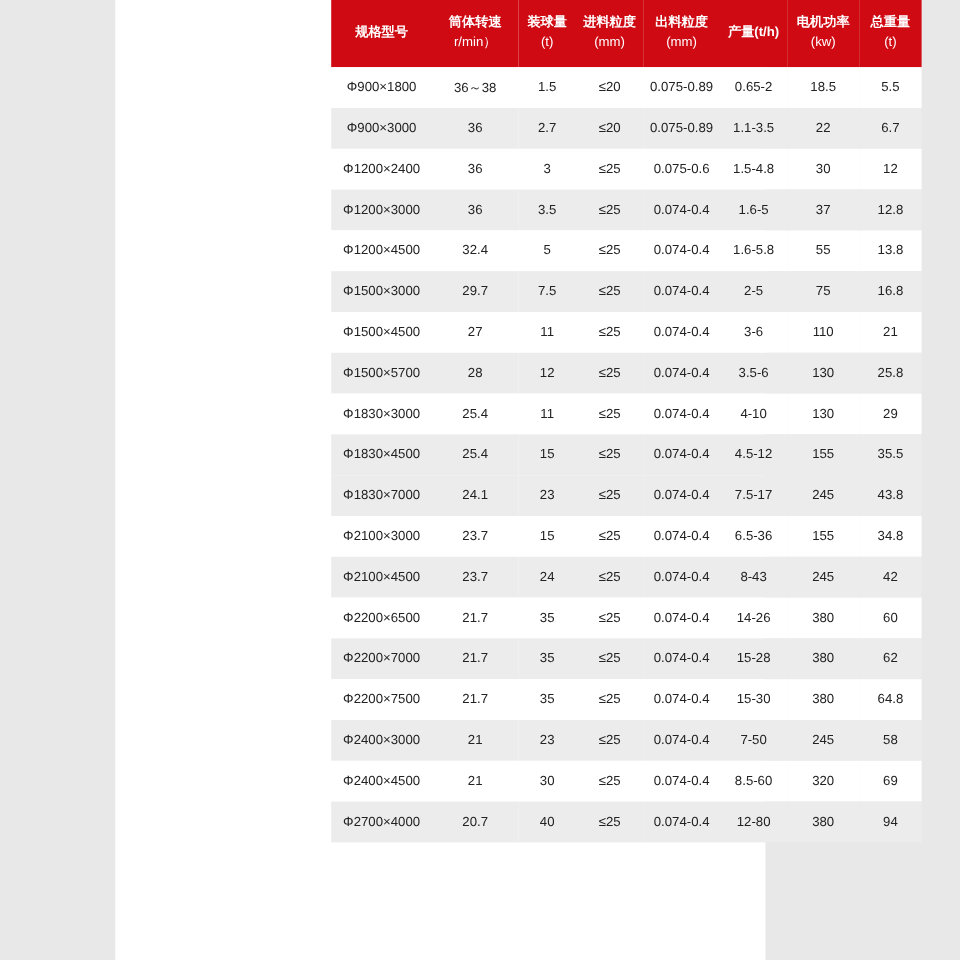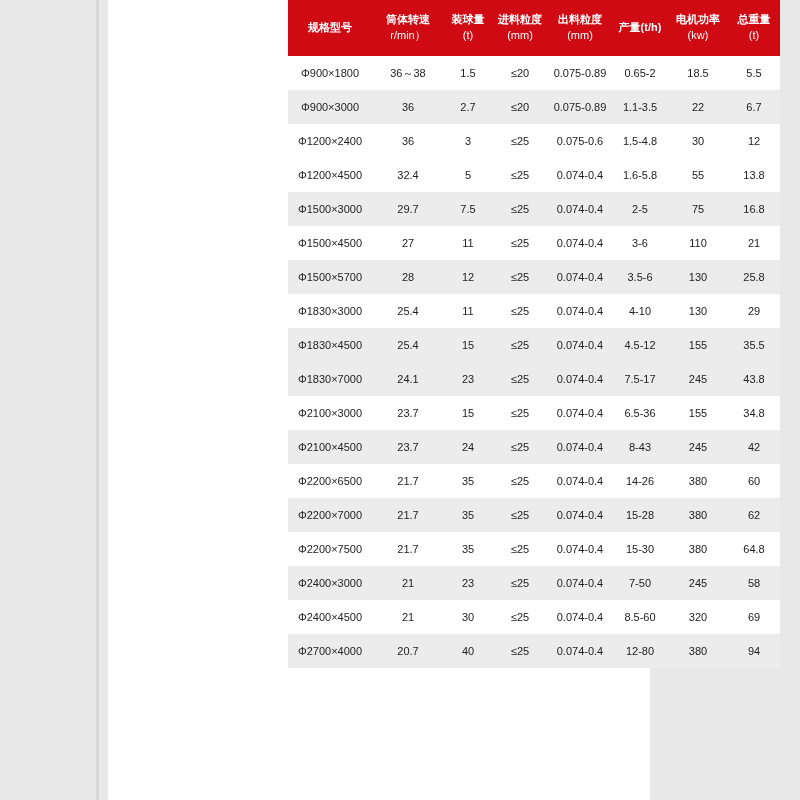--- a/index.html
+++ b/index.html
@@ -8,21 +8,21 @@
   }
   body {
     width: 800px;
     height: 800px;
     background: #e8e8e8;
     font-family: "Liberation Sans", sans-serif;
     overflow: hidden;
   }
   .page {
     position: absolute;
-    left: 108px;
+    left: 96px;
     top: 0;
     width: 542px;
     height: 800px;
     background: #ffffff;
     box-sizing: border-box;
   }
   .page-left-edge {
     position: absolute;
     left: 96px;
     top: 0;
@@ -142,20 +142,30 @@
         <tr class="odd">
           <td>Φ1200×2400</td>
           <td>36</td>
           <td>3</td>
           <td>≤25</td>
           <td>0.075-0.6</td>
           <td>1.5-4.8</td>
           <td>30</td>
           <td>12</td>
         </tr>
+        <tr class="even">
+          <td>Φ1200×3000</td>
+          <td>36</td>
+          <td>3.5</td>
+          <td>≤25</td>
+          <td>0.074-0.4</td>
+          <td>1.6-5</td>
+          <td>37</td>
+          <td>12.8</td>
+        </tr>
         <tr class="odd">
           <td>Φ1200×4500</td>
           <td>32.4</td>
           <td>5</td>
           <td>≤25</td>
           <td>0.074-0.4</td>
           <td>1.6-5.8</td>
           <td>55</td>
           <td>13.8</td>
         </tr>

